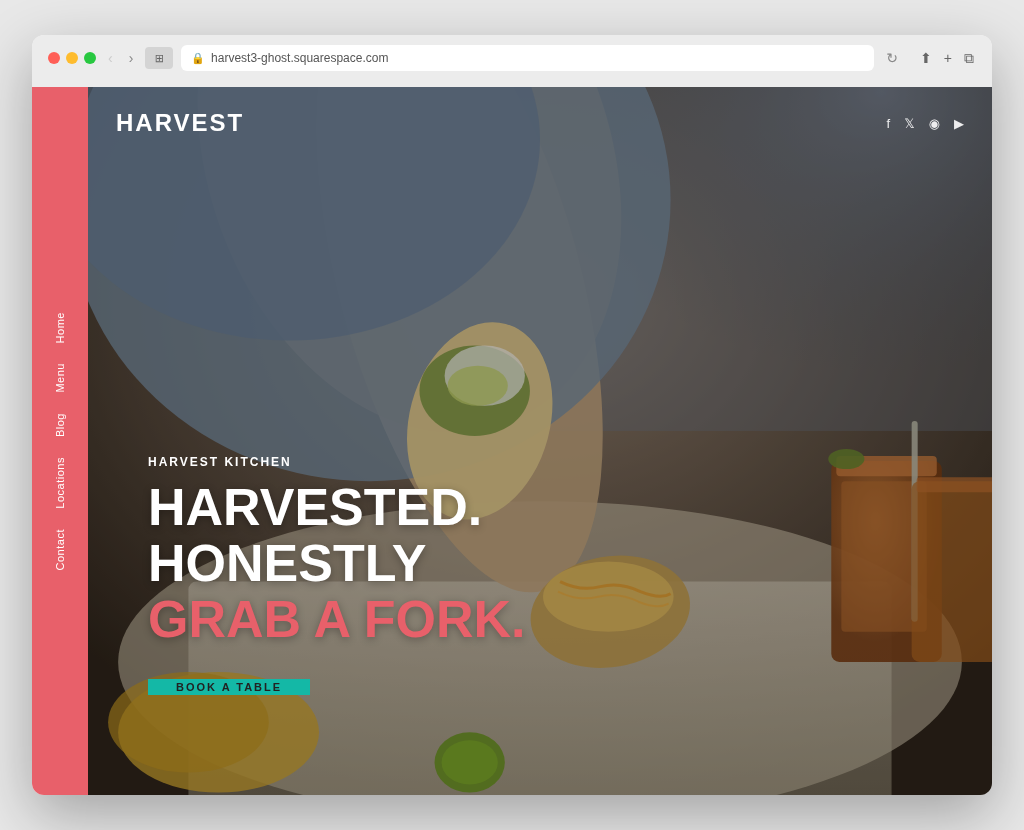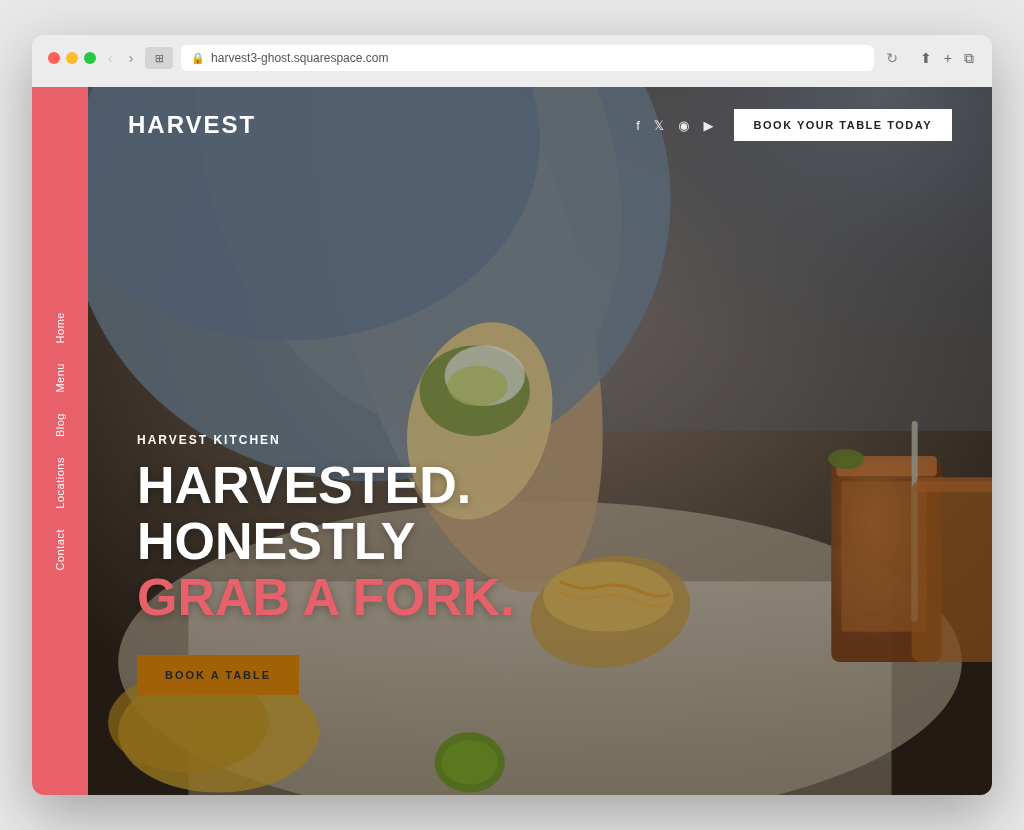--- a/index.html
+++ b/index.html
@@ -174,21 +174,21 @@
     
     .site-header {
       position: absolute;
       top: 0;
       left: 0;
       right: 0;
       z-index: 10;
       display: flex;
       align-items: center;
       justify-content: space-between;
-      padding: 22px 40px;
+      padding: 22px 28px;
     }
 
     .site-logo {
       font-size: 24px;
       font-weight: 800;
       color: white;
       letter-spacing: 2px;
       text-transform: uppercase;
     }
 
@@ -221,21 +221,21 @@
       letter-spacing: 1.5px;
       text-transform: uppercase;
       cursor: pointer;
       white-space: nowrap;
     }
 
     
     .hero-content {
       position: absolute;
       bottom: 100px;
-      left: 49px;
+      left: 60px;
       z-index: 10;
     }
 
     .hero-subtitle {
       font-size: 12px;
       font-weight: 700;
       color: white;
       letter-spacing: 2px;
       text-transform: uppercase;
       margin-bottom: 12px;
@@ -255,24 +255,24 @@
       font-size: 52px;
       font-weight: 900;
       color: #e8606a;
       line-height: 1.0;
       text-transform: uppercase;
       margin-bottom: 32px;
       text-shadow: 0 2px 8px rgba(0,0,0,0.3);
     }
 
     .hero-book-btn {
-      background: #a16207;
+      background: #14b8a6;
       color: #222;
       border: none;
-      padding: 14px 28px;
+      padding: 2px 28px;
       font-size: 11px;
       font-weight: 700;
       letter-spacing: 2px;
       text-transform: uppercase;
       cursor: pointer;
     }
   </style>
 </head>
 <body>
 
@@ -402,21 +402,20 @@
       <header class="site-header">
         <div class="site-logo">HARVEST</div>
 
         <div class="header-right">
           <div class="social-icons">
             <span class="social-icon">f</span>
             <span class="social-icon">𝕏</span>
             <span class="social-icon">◉</span>
             <span class="social-icon">▶</span>
           </div>
-          <button class="book-btn">BOOK YOUR TABLE TODAY</button>
         </div>
       </header>
 
       <div class="hero-content">
         <p class="hero-subtitle">HARVEST KITCHEN</p>
         <h1 class="hero-title">HARVESTED.</h1>
         <h1 class="hero-title">HONESTLY</h1>
         <h1 class="hero-title-accent">GRAB A FORK.</h1>
         <button class="hero-book-btn">BOOK A TABLE</button>
       </div>

